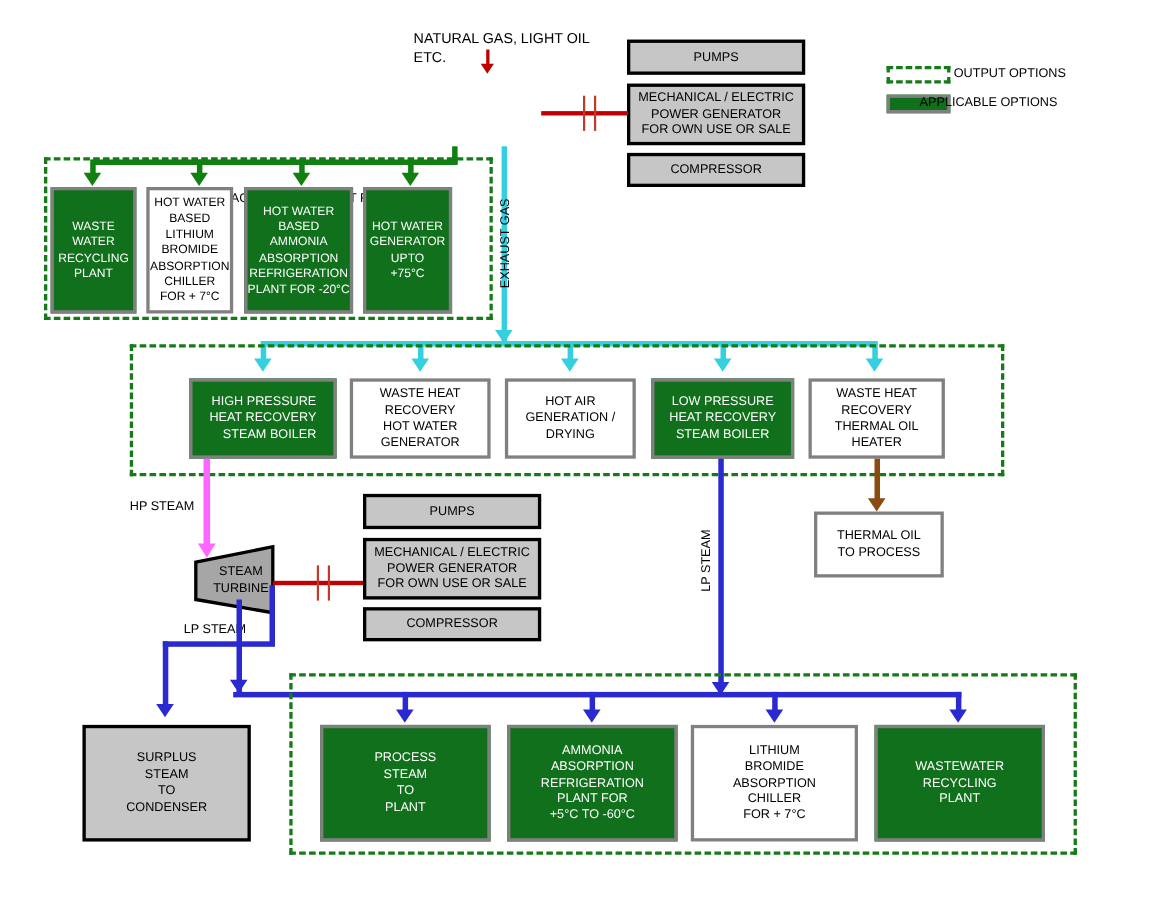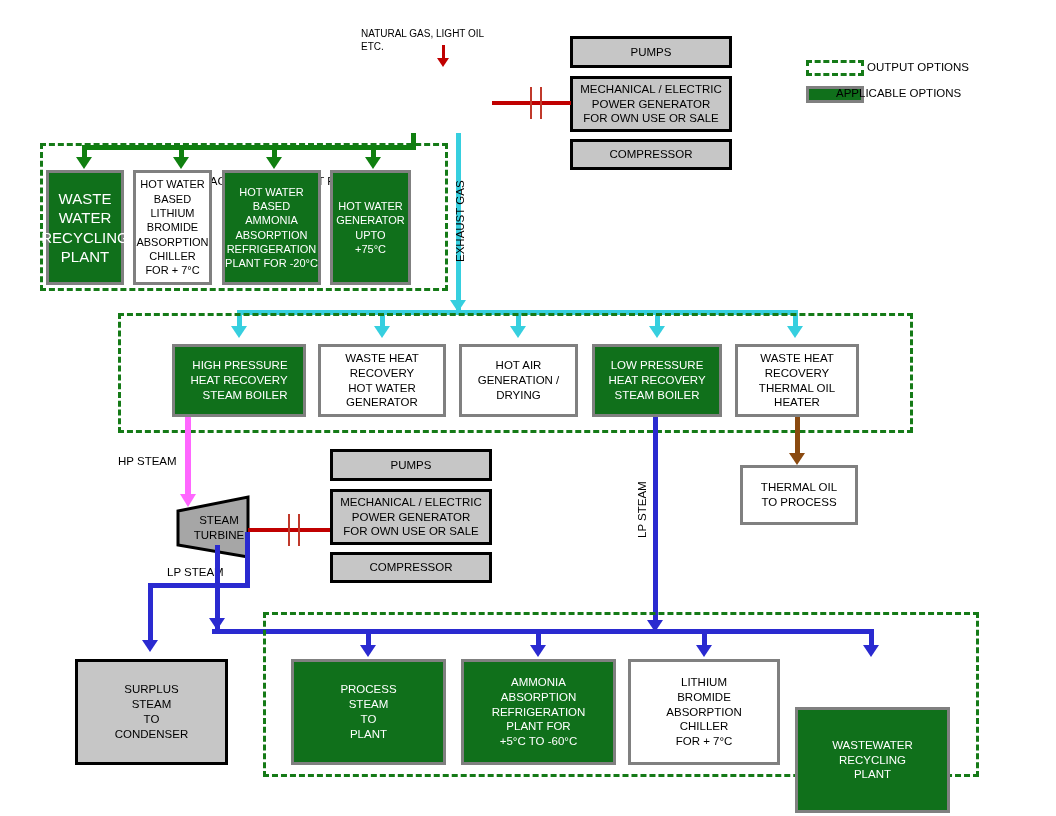--- a/index.html
+++ b/index.html
@@ -45,21 +45,21 @@
 <body>
 
 <div id="canvas">
 
   <div class="leg-dash" style="left:806px;top:60px;width:58px;height:16px;"></div>
   <div class="leg-txt" style="left:867px;top:61px;font-size:11.5px;">OUTPUT OPTIONS</div>
 
   <div class="leg-solid" style="left:806px;top:86px;width:58px;height:17px;"></div>
   <div class="leg-txt" style="left:836px;top:87px;font-size:11.5px;">APPLICABLE  OPTIONS</div>
 
-  <div class="lbl" style="left:361px;top:27px;font-size:10px;">NATURAL  GAS, LIGHT OIL
+  <div class="lbl" style="left:376px;top:27px;font-size:13px;">NATURAL  GAS, LIGHT OIL
 ETC.</div>
 
   <div class="ln" style="left:442px;top:45px;width:3px;height:14px;background:#c00000;"></div>
   <div class="ar ar-dn-sm" style="left:437px;top:58px;border-top:9px solid #c00000;"></div>
 
 
   <div class="box grey" style="left:570px;top:36px;width:162px;height:32px;">
     <span class="txt" style="font-size:11.5px;">PUMPS</span>
   </div>
   <div class="box grey" style="left:570px;top:76px;width:162px;height:56px;">
@@ -89,21 +89,21 @@
   <div class="ln" style="left:179px;top:145px;width:5px;height:14px;background:#108010;"></div>
   <div class="ar ar-down" style="left:173px;top:157px;border-top:12px solid #108010;"></div>
   <div class="ln" style="left:272px;top:145px;width:5px;height:14px;background:#108010;"></div>
   <div class="ar ar-down" style="left:266px;top:157px;border-top:12px solid #108010;"></div>
   <div class="ln" style="left:371px;top:145px;width:5px;height:14px;background:#108010;"></div>
   <div class="ar ar-down" style="left:365px;top:157px;border-top:12px solid #108010;"></div>
 
   <div class="dashed" style="left:40px;top:143px;width:408px;height:148px;"></div>
 
   <div class="box green" style="left:46px;top:170px;width:78px;height:115px;">
-    <span class="txt" style="font-size:15px;">WASTE
+    <span class="txt" style="font-size:11px;">WASTE
 WATER
 RECYCLING
 PLANT</span>
   </div>
   <div class="box white" style="left:133px;top:170px;width:79px;height:115px;">
     <span class="txt" style="font-size:11px;">HOT WATER
 BASED
 LITHIUM
 BROMIDE
 ABSORPTION
@@ -250,19 +250,19 @@
 PLANT FOR
 +5°C TO -60°C</span>
   </div>
   <div class="box white" style="left:628px;top:659px;width:152px;height:106px;">
     <span class="txt" style="font-size:11.5px;">LITHIUM
 BROMIDE
 ABSORPTION
 CHILLER
 FOR + 7°C</span>
   </div>
-  <div class="box green" style="left:795px;top:659px;width:155px;height:106px;margin-top:48px;">
+  <div class="box green" style="left:795px;top:659px;width:155px;height:106px;">
     <span class="txt" style="font-size:11.5px;">WASTEWATER
 RECYCLING
 PLANT</span>
   </div>
 
 </div>
 
 </body></html>

